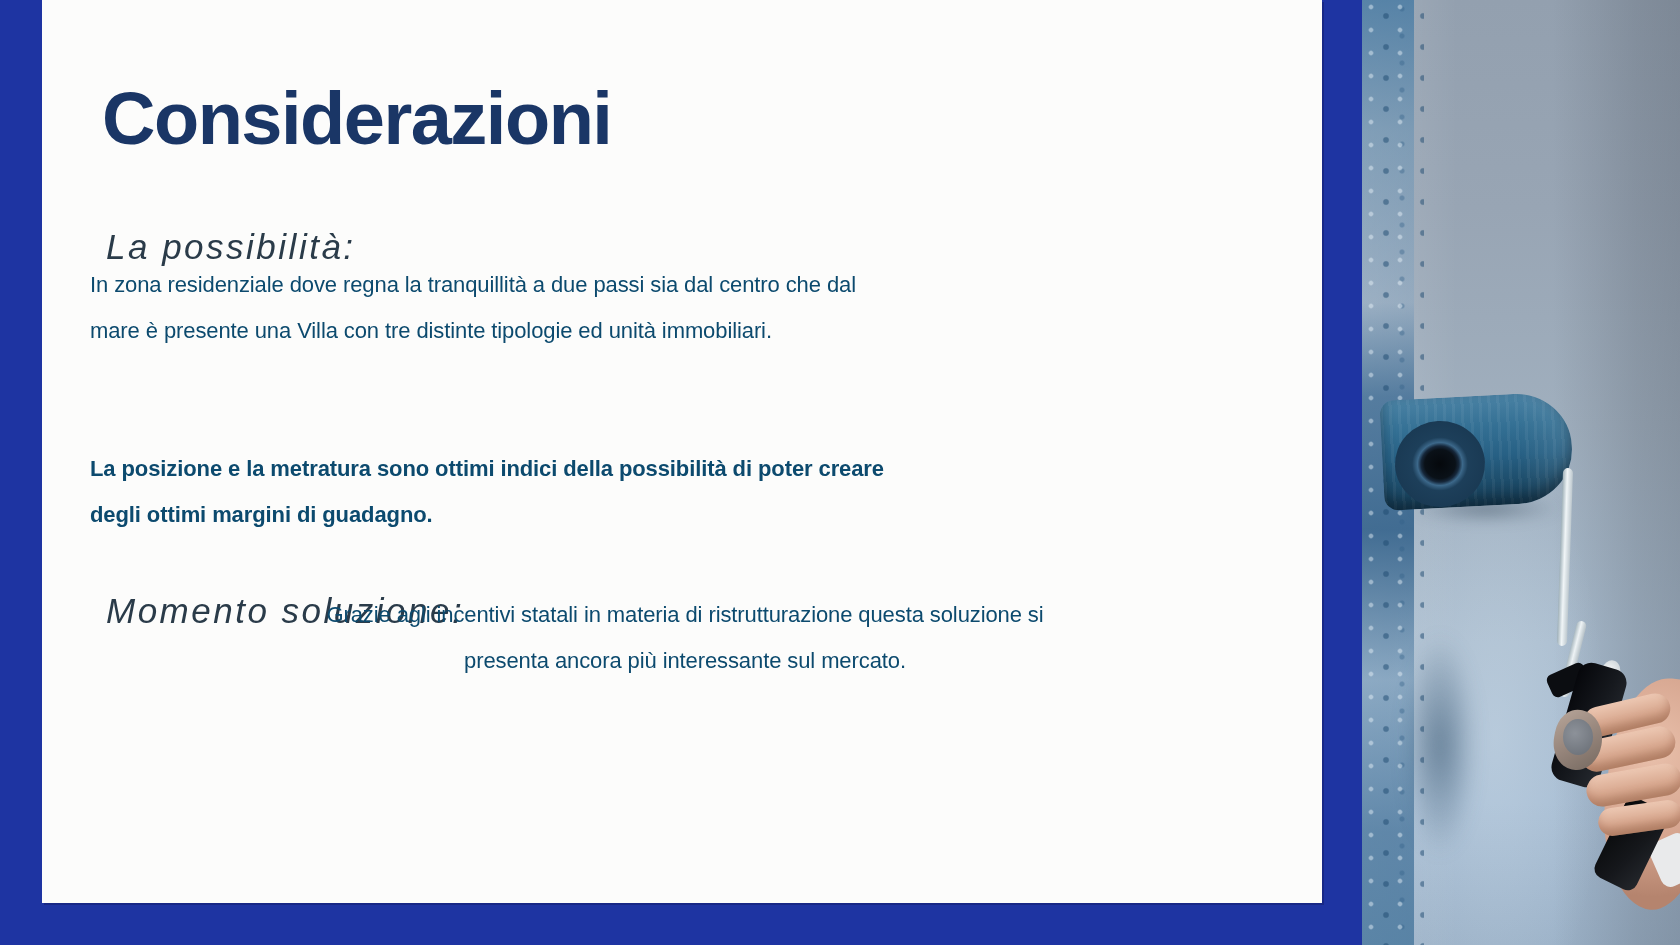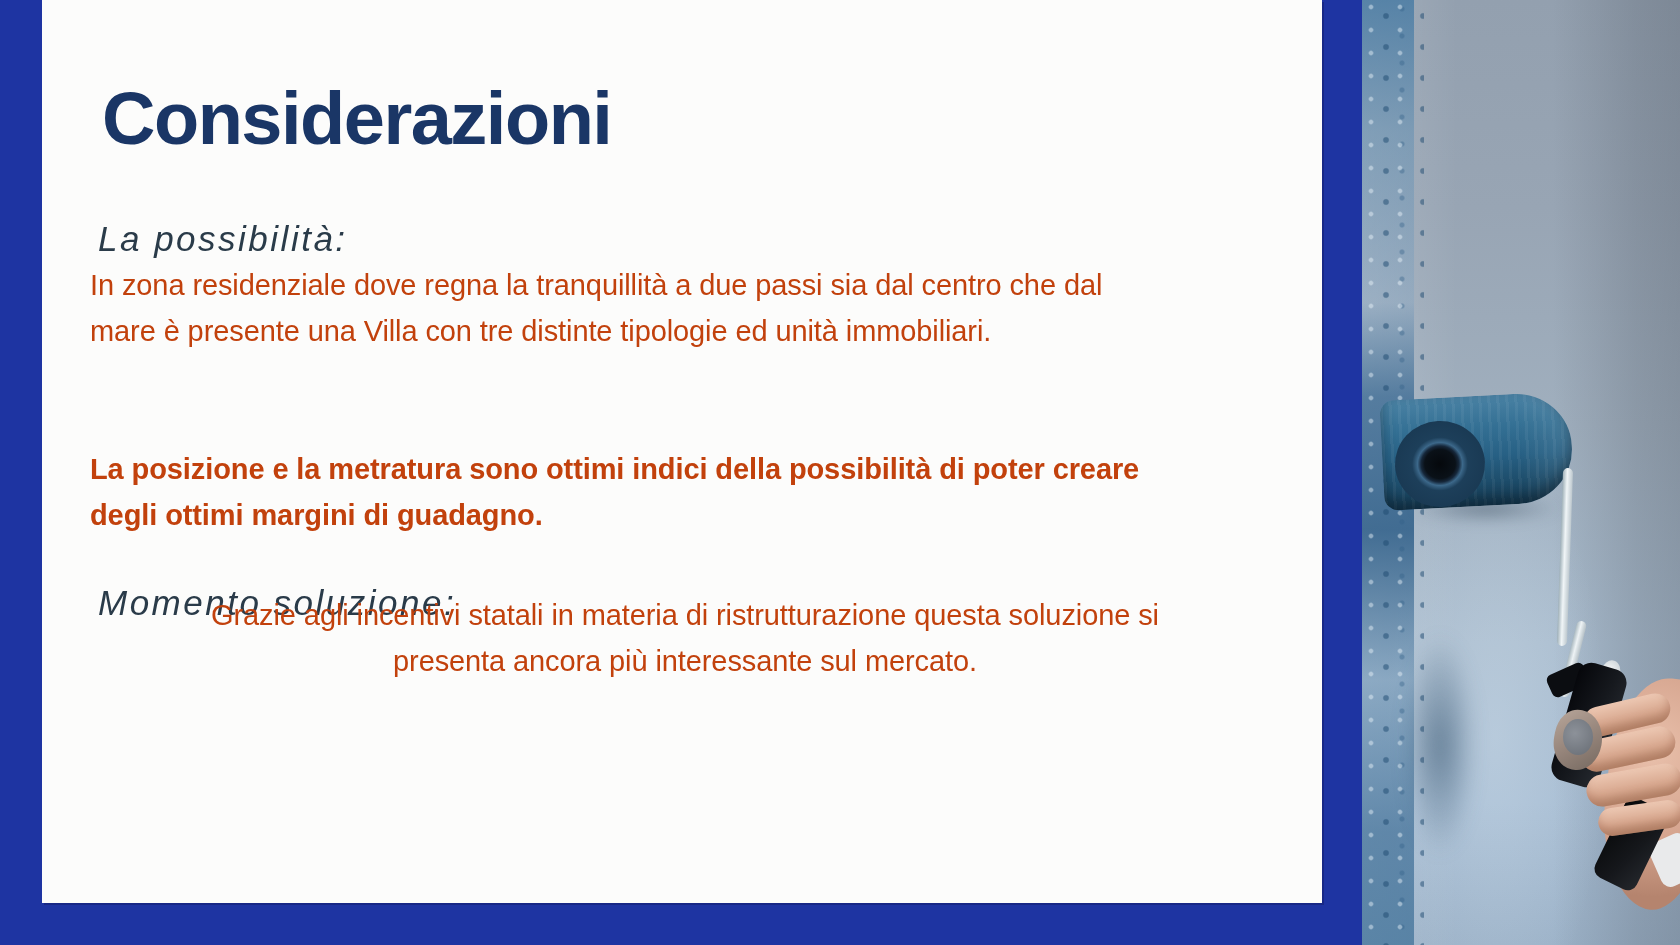--- a/index.html
+++ b/index.html
@@ -15,27 +15,27 @@
     position:absolute;left:42px;top:0;width:1280px;height:903px;
     background:#fcfcfb;
     box-shadow:2px 2px 0 rgba(16,22,90,.38);
   }
   .title{
     position:absolute;left:48px;top:70px;margin:12px;
     font-size:74px;font-weight:700;letter-spacing:-1.5px;line-height:1;
     color:#1a3666;
   }
   .sec-h{
-    position:absolute;left:48px;margin:8px;
+    position:absolute;left:48px;margin:16px;
     font-size:35px;font-style:italic;font-weight:400;letter-spacing:2.5px;
     line-height:1.3;color:#2a3b49;
   }
   .sec-p{
     position:absolute;left:48px;margin:0;width:1190px;
-    font-size:29px;letter-spacing:-.1px;line-height:46px;color:#c2410c;
+    font-size:22px;letter-spacing:-.1px;line-height:46px;color:#0c4a6e;
     white-space:pre-line;
   }
   .h1p{top:208px;}  .p1{top:262px;}
   .h2p{top:388px;}  .p2{top:446px;font-weight:bold;}
   .h3p{top:572px;}  .p3{top:592px;text-align:center;}
 
   
   .photo{
     position:absolute;right:0;top:0;width:318px;height:945px;overflow:hidden;
     background:

